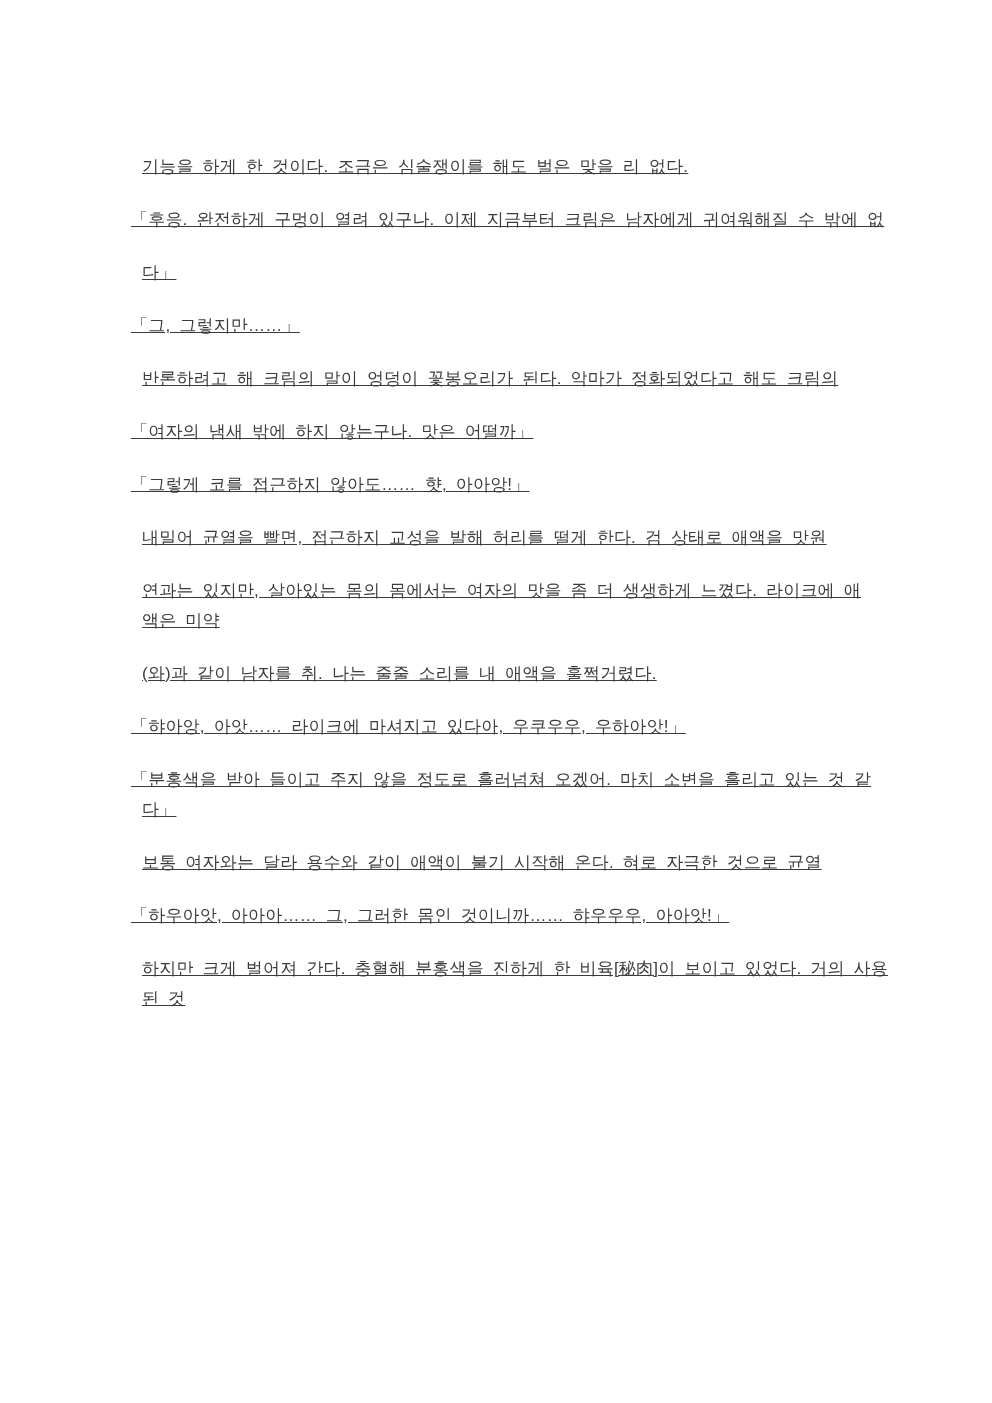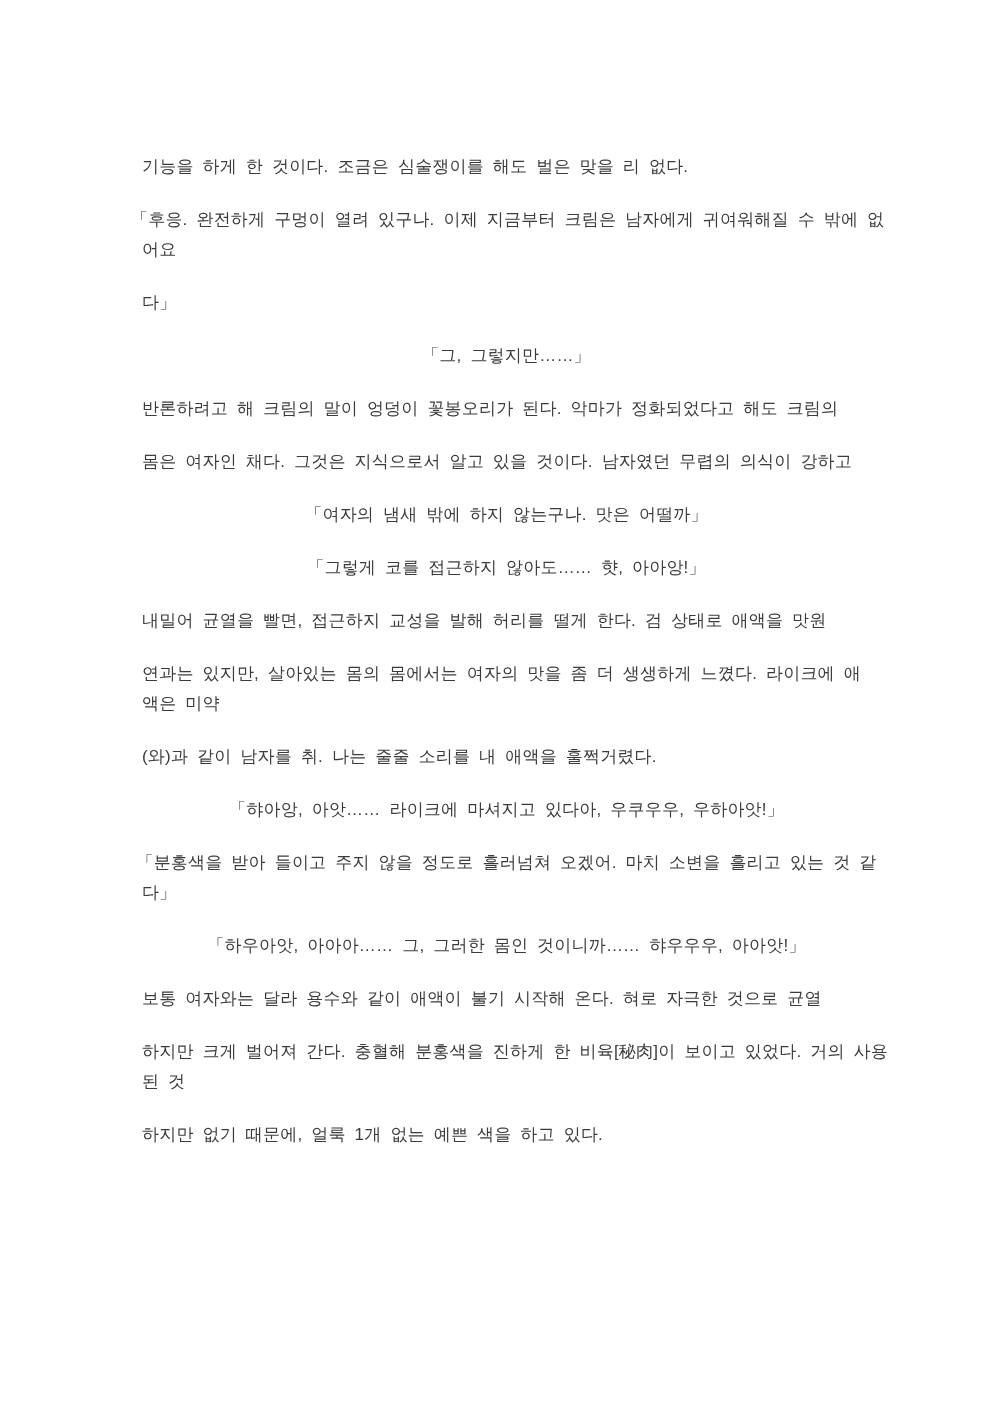--- a/index.html
+++ b/index.html
@@ -24,50 +24,46 @@
       line-height: 30px;
       color: #3b3b3b;
       word-spacing: 4px;
       letter-spacing: 0.2px;
     }
     .paragraph {
       margin: 0 0 23px 0;
     }
     .paragraph .line {
       white-space: nowrap;
+      text-decoration: underline;
     }
     
     .paragraph.hang .line:first-child {
       margin-left: -11px;
-      text-align: center;
     }
   </style>
 </head>
 <body>
 
 <div class="page">
   <div class="text-block">
       <div class="paragraph">
         <div class="line">기능을 하게 한 것이다. 조금은 심술쟁이를 해도 벌은 맞을 리 없다.</div>
       </div>
       <div class="paragraph hang">
         <div class="line">「후응. 완전하게 구멍이 열려 있구나. 이제 지금부터 크림은 남자에게 귀여워해질 수 밖에 없</div>
-        <div class="line">어요</div>
       </div>
       <div class="paragraph">
         <div class="line">다」</div>
       </div>
       <div class="paragraph hang">
         <div class="line">「그, 그렇지만……」</div>
       </div>
       <div class="paragraph">
         <div class="line">반론하려고 해 크림의 말이 엉덩이 꽃봉오리가 된다. 악마가 정화되었다고 해도 크림의</div>
-      </div>
-      <div class="paragraph">
-        <div class="line">몸은 여자인 채다. 그것은 지식으로서 알고 있을 것이다. 남자였던 무렵의 의식이 강하고</div>
       </div>
       <div class="paragraph hang">
         <div class="line">「여자의 냄새 밖에 하지 않는구나. 맛은 어떨까」</div>
       </div>
       <div class="paragraph hang">
         <div class="line">「그렇게 코를 접근하지 않아도…… 햣, 아아앙!」</div>
       </div>
       <div class="paragraph">
         <div class="line">내밀어 균열을 빨면, 접근하지 교성을 발해 허리를 떨게 한다. 검 상태로 애액을 맛원</div>
       </div>
@@ -78,27 +74,24 @@
       <div class="paragraph">
         <div class="line">(와)과 같이 남자를 취. 나는 줄줄 소리를 내 애액을 훌쩍거렸다.</div>
       </div>
       <div class="paragraph hang">
         <div class="line">「햐아앙, 아앗…… 라이크에 마셔지고 있다아, 우쿠우우, 우하아앗!」</div>
       </div>
       <div class="paragraph hang">
         <div class="line">「분홍색을 받아 들이고 주지 않을 정도로 흘러넘쳐 오겠어. 마치 소변을 흘리고 있는 것 같</div>
         <div class="line">다」</div>
       </div>
+      <div class="paragraph">
+        <div class="line">보통 여자와는 달라 용수와 같이 애액이 불기 시작해 온다. 혀로 자극한 것으로 균열</div>
+      </div>
       <div class="paragraph hang">
         <div class="line">「하우아앗, 아아아…… 그, 그러한 몸인 것이니까…… 햐우우우, 아아앗!」</div>
-      </div>
-      <div class="paragraph">
-        <div class="line">보통 여자와는 달라 용수와 같이 애액이 불기 시작해 온다. 혀로 자극한 것으로 균열</div>
       </div>
       <div class="paragraph">
         <div class="line">하지만 크게 벌어져 간다. 충혈해 분홍색을 진하게 한 비육[秘肉]이 보이고 있었다. 거의 사용</div>
         <div class="line">된 것</div>
       </div>
-      <div class="paragraph">
-        <div class="line">하지만 없기 때문에, 얼룩 1개 없는 예쁜 색을 하고 있다.</div>
-      </div>
     </div>
 </div>
 
 </body></html>

